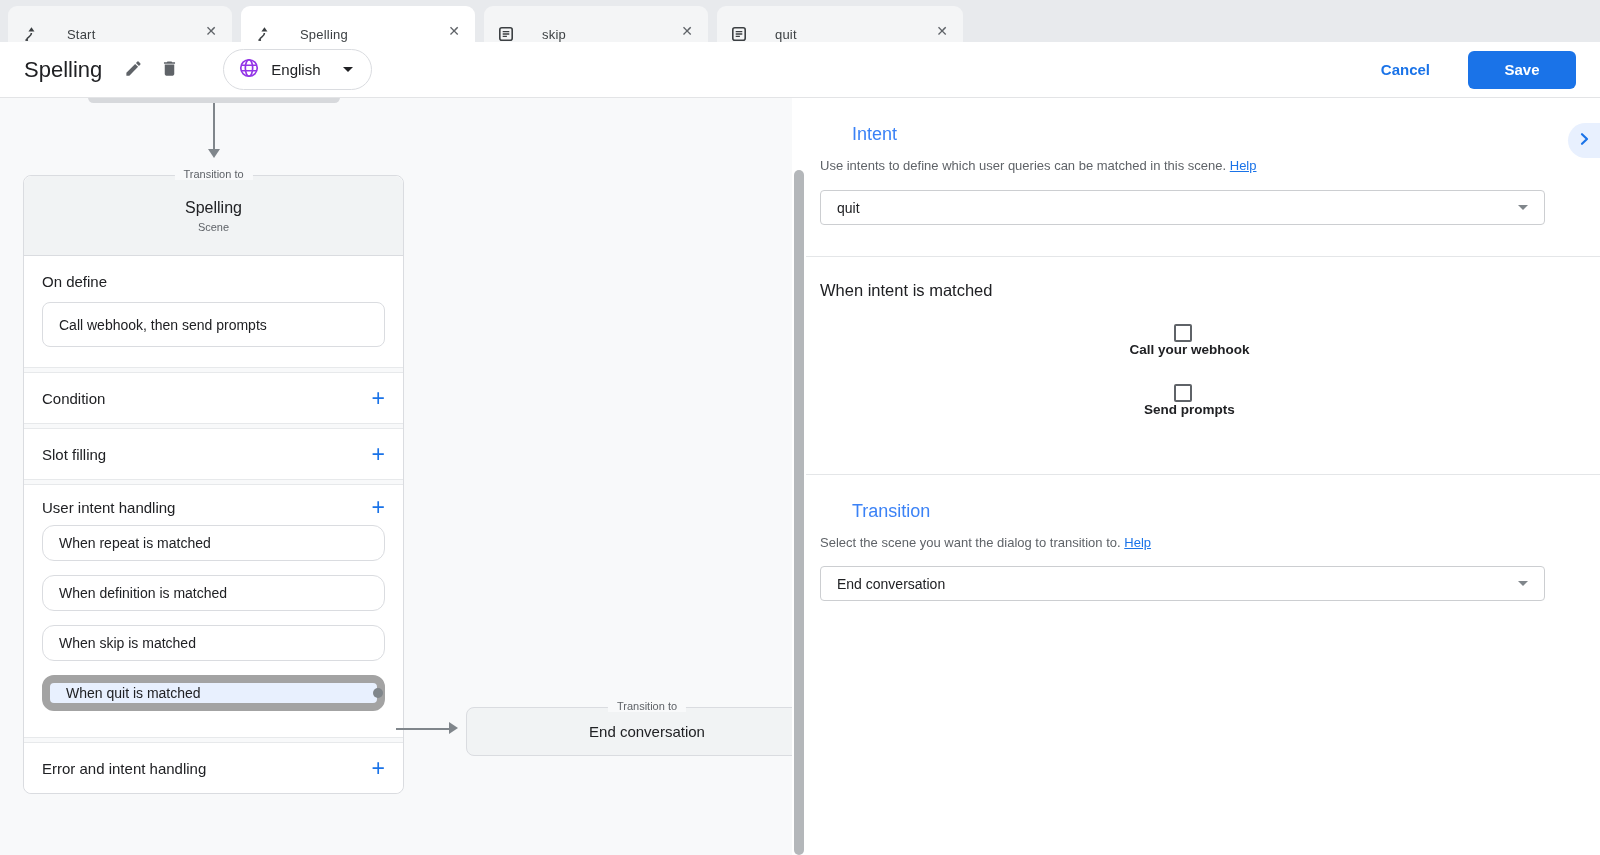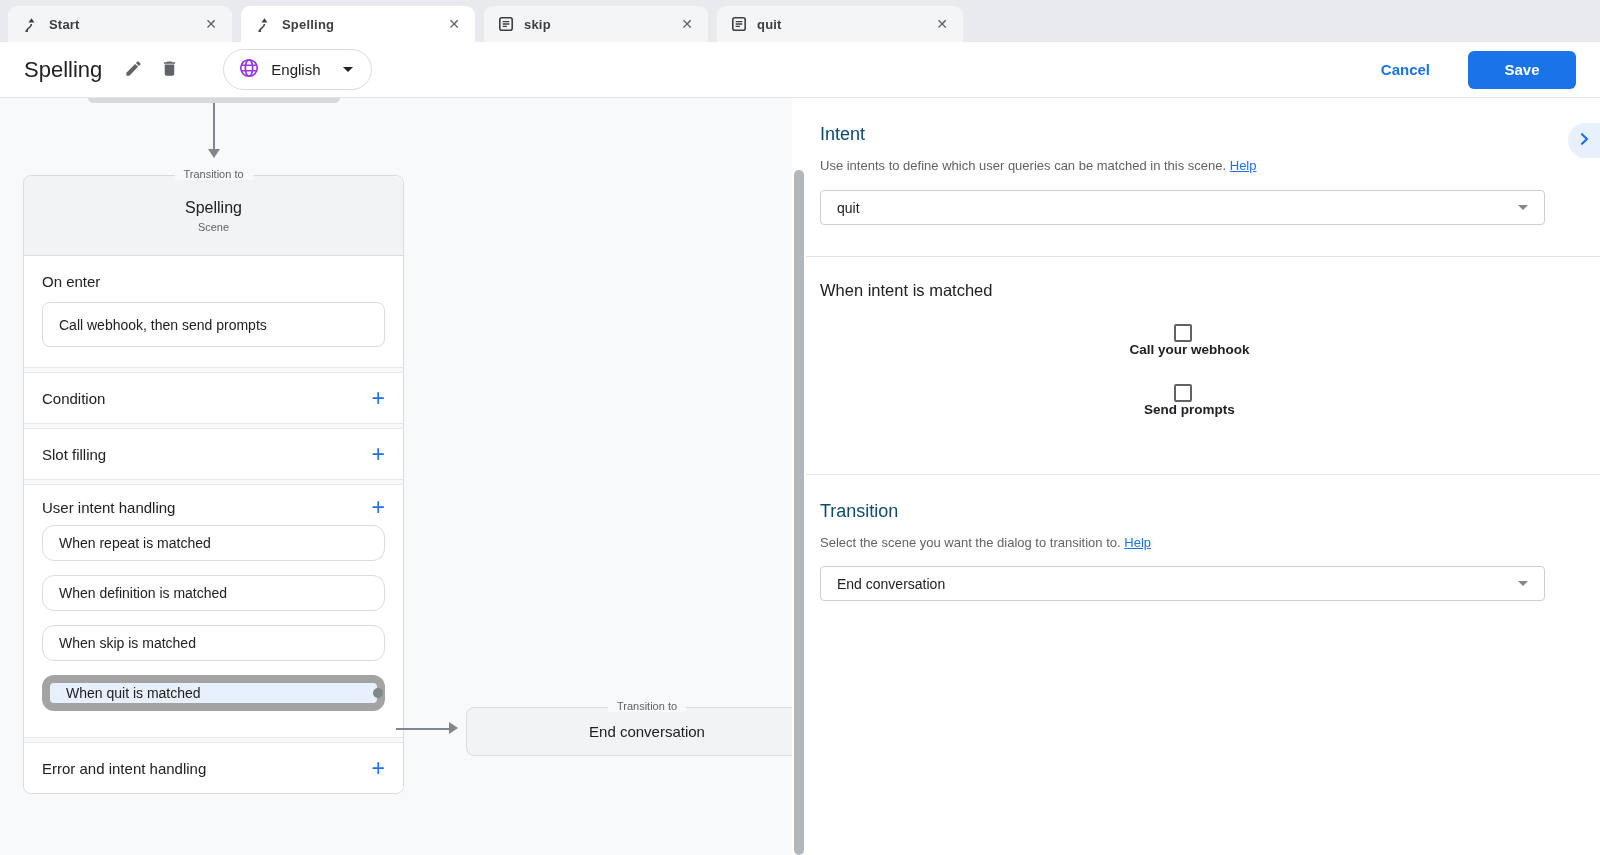--- a/index.html
+++ b/index.html
@@ -1,20 +1,20 @@
 <!DOCTYPE html>
 <html><head>
 <meta charset="utf-8">
 <style>
   * { margin:0; padding:0; box-sizing:border-box; }
   html,body { width:1600px; height:855px; font-family:"Liberation Sans","DejaVu Sans",sans-serif; background:#fff; overflow:hidden; }
 
   
   .tabbar { height:42px; background:#e8eaed; display:flex; align-items:flex-end; padding-left:8px; gap:9px; }
-  .tab { height:36px; border-radius:9px 9px 0 0; background:#f4f5f6; display:flex; align-items:center; padding:0 10px 0 14px; gap:10px; cursor:pointer;font-weight:bold; }
+  .tab { height:36px; border-radius:9px 9px 0 0; background:#f4f5f6; display:flex; align-items:flex-end; padding:0 10px 0 14px; gap:28px; cursor:pointer; }
   .tab.active { background:#fff; }
   .tab .tab-label { font-size:13px; color:#3c4043; letter-spacing:.2px; }
   .tab .close { margin-left:auto; width:22px; height:22px; display:flex; align-items:center; justify-content:center; color:#5f6368; font-size:14px; border-radius:50%; }
   .tab .close::before { content:"\2715"; }
   .tab-icon { display:flex; }
 
   
   .toolbar { height:56px; background:#fff; border-bottom:1px solid #e3e4e6; display:flex; align-items:center; padding:0 24px; }
   .scene-title { font-size:22px; color:#202124; }
   .icon-btn { background:none; border:none; margin-left:20px; display:flex; cursor:pointer; padding:2px; }
@@ -64,21 +64,21 @@
   .gutter { width:14px; background:#fff; }
   .thumb { width:10px; height:685px; margin:72px auto 0; background:#b4b7ba; border-radius:5px; }
 
   
   .panel { flex:1; background:#fff; position:relative; }
   .collapse-btn { position:absolute; top:25px; right:0; width:32px; height:35px; background:#e8f0fe; border:none; border-radius:18px 0 0 18px; display:flex; align-items:center; justify-content:center; cursor:pointer; }
   .psec { padding:0 55px 0 14px; }
   .psec-1 { padding-top:26px; padding-bottom:31px; }
   .psec-2 { padding-top:24px; padding-bottom:57px; }
   .psec-3 { padding-top:26px; }
-  .p-h1 { font-size:18px; font-weight:400; color:#0c4a6e; }
+  .p-h1 { font-size:18px; font-weight:400; color:#3b82f6;margin-left:32px; }
   .p-h2 { font-size:16.5px; font-weight:400; color:#202124; }
   .p-desc { margin-top:13px; font-size:13px; color:#5f6368; }
   .help-link { color:#1a73e8; text-decoration:underline; cursor:pointer; }
   .select-box { margin-top:17px; height:35px; border:1px solid #ccced1; border-radius:4px; background:#fff; display:flex; align-items:center; padding:0 16px; font-size:14px; color:#202124; cursor:pointer; }
   .select-caret { margin-left:auto; width:0; height:0; border-left:5px solid transparent; border-right:5px solid transparent; border-top:5px solid #80868b; }
   .divider { height:1px; background:#e4e6e8; }
   .cb-row { display:flex; align-items:center; margin-top:24px; cursor:pointer;flex-direction:column; }
   .cb-box { width:18px; height:18px; border:2px solid #5f6368; border-radius:2px; background:#fff; }
   .cb-label { margin-left:14px; font-size:13.5px; font-weight:bold; color:#202124; }
 </style>
@@ -170,21 +170,21 @@
     <div class="v-arrow-head"></div>
 
     <div class="scene-card">
       <span class="transition-tag">Transition to</span>
       <div class="card-header">
         <div class="hdr-title">Spelling</div>
         <div class="hdr-sub">Scene</div>
       </div>
 
       <div class="sec sec-onenter">
-        <div class="onenter-label">On enter</div>
+        <div class="onenter-label">On define</div>
         <button class="wide-btn">Call webhook, then send prompts</button>
       </div>
 
       <div class="gap"></div>
 
       <div class="sec row-sec">
         <span class="row-label">Condition</span>
         <button class="plus"></button>
       </div>
 

